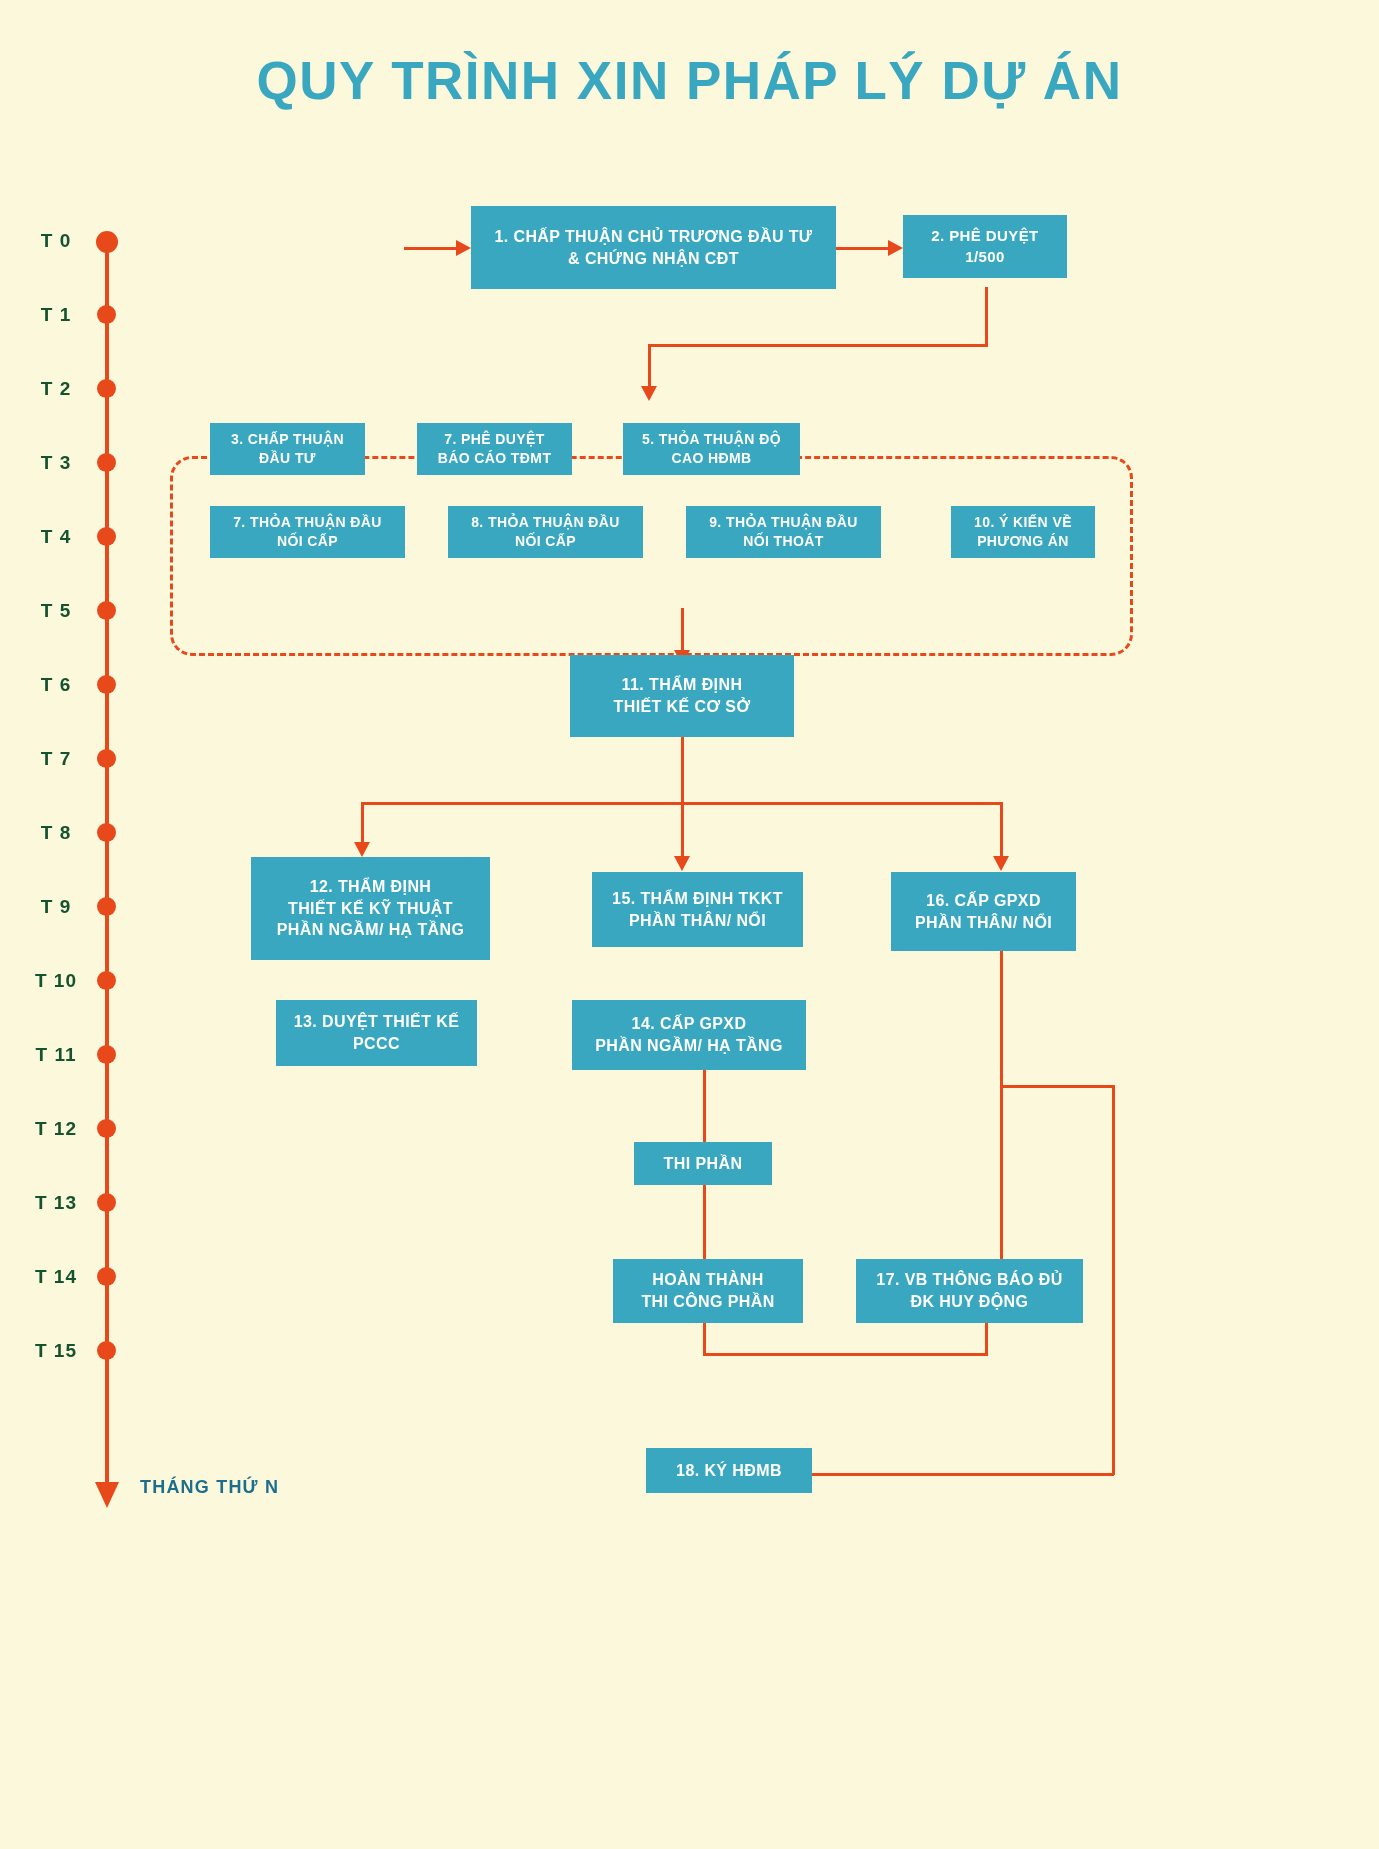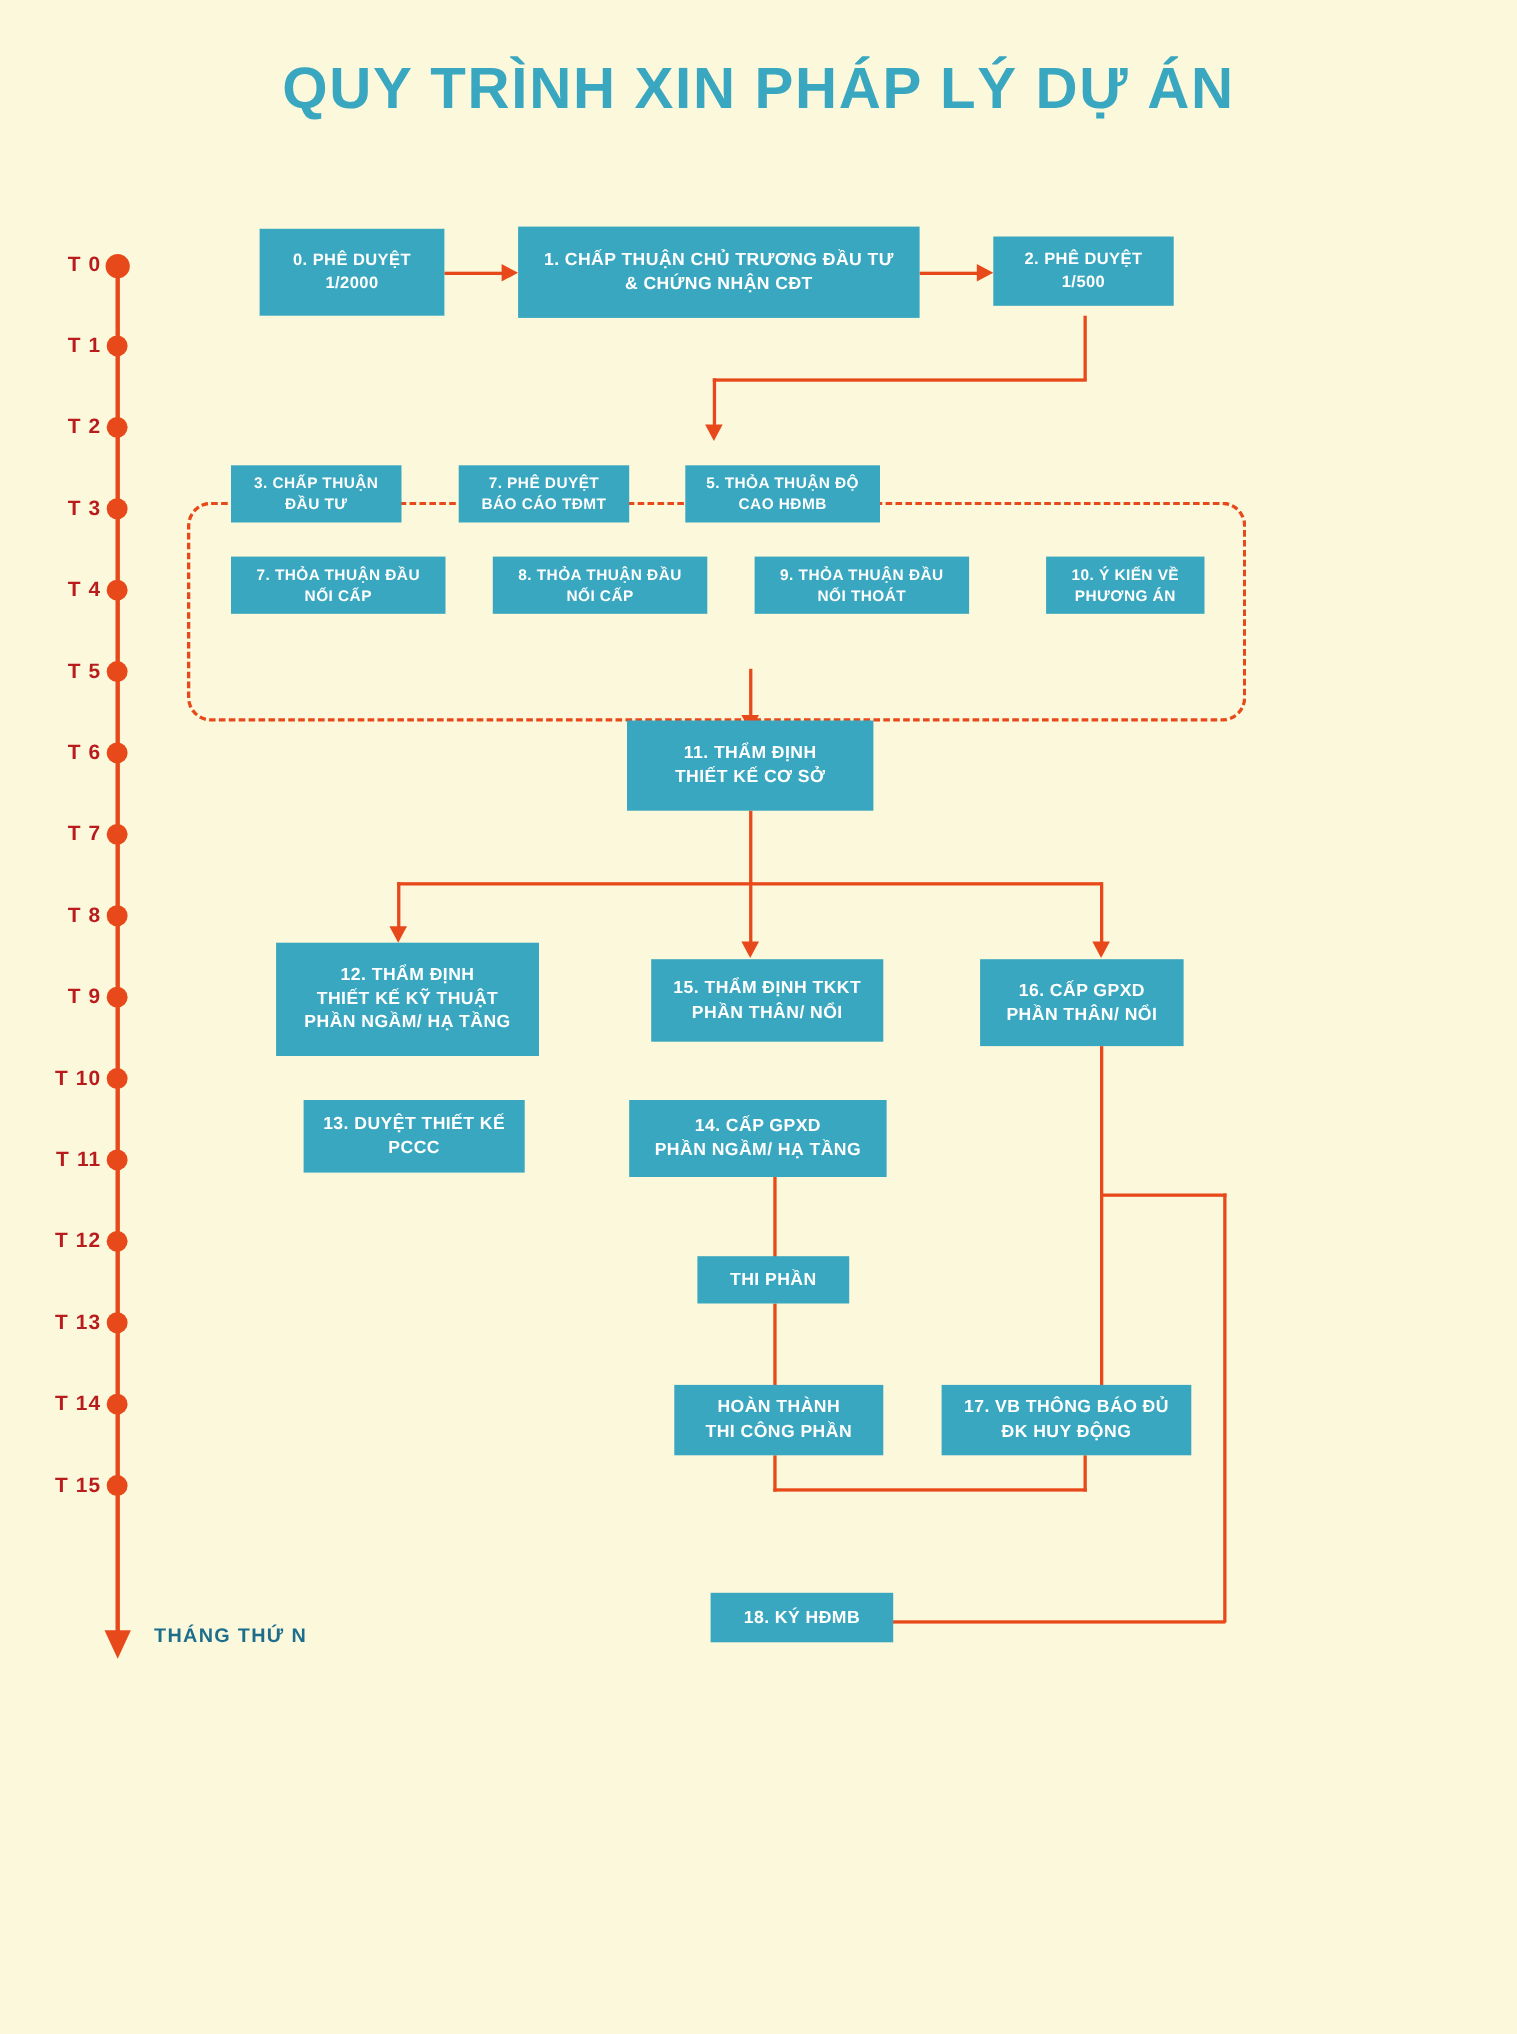--- a/index.html
+++ b/index.html
@@ -34,22 +34,22 @@
     border-left:12px solid transparent;
     border-right:12px solid transparent;
     border-top:26px solid #E8491B;
   }
   .tl-dot{
     position:absolute;width:19px;height:19px;border-radius:50%;
     background:#E8491B;left:97px;
   }
   .tl-dot.big{width:22px;height:22px;left:96px;}
   .tl-label{
-    position:absolute;left:20px;width:72px;text-align:right;
-    color:#b91c1c;font-weight:bold;font-size:19px;letter-spacing:1px;
+    position:absolute;left:20px;width:72px;text-align:center;
+    color:#14532d;font-weight:bold;font-size:19px;letter-spacing:1px;
   }
   .tl-foot{
     position:absolute;left:140px;top:1477px;
     color:#1C6E8C;font-weight:bold;font-size:18px;letter-spacing:1.2px;
   }
 
   
   .box{
     position:absolute;
     background:#38A7BF;
@@ -171,26 +171,20 @@
 
   <div class="ln lv" style="left:703px;top:1323px;height:33px"></div>
   <div class="ln lv" style="left:985px;top:1323px;height:33px"></div>
   <div class="ln lh" style="left:703px;top:1353px;width:285px"></div>
 
   <div class="ln lh" style="left:1000px;top:1085px;width:115px"></div>
   <div class="ln lv" style="left:1112px;top:1085px;height:390px"></div>
   <div class="ln lh" style="left:800px;top:1473px;width:314px"></div>
   <div class="ar-l" style="left:786px;top:1466px"></div>
 
-  <div class="box" style="left:236px;top:208px;width:168px;height:79px;font-size:15px">
-    <div>
-      <span>0. PHÊ DUYỆT</span>
-      <span>1/2000</span>
-    </div>
-  </div>
 
   <div class="box" style="left:471px;top:206px;width:365px;height:83px;font-size:16px">
     <div>
       <span>1. CHẤP THUẬN CHỦ TRƯƠNG ĐẦU TƯ</span>
       <span>&amp; CHỨNG NHẬN CĐT</span>
     </div>
   </div>
 
   <div class="box" style="left:903px;top:215px;width:164px;height:63px;font-size:15px">
     <div>

